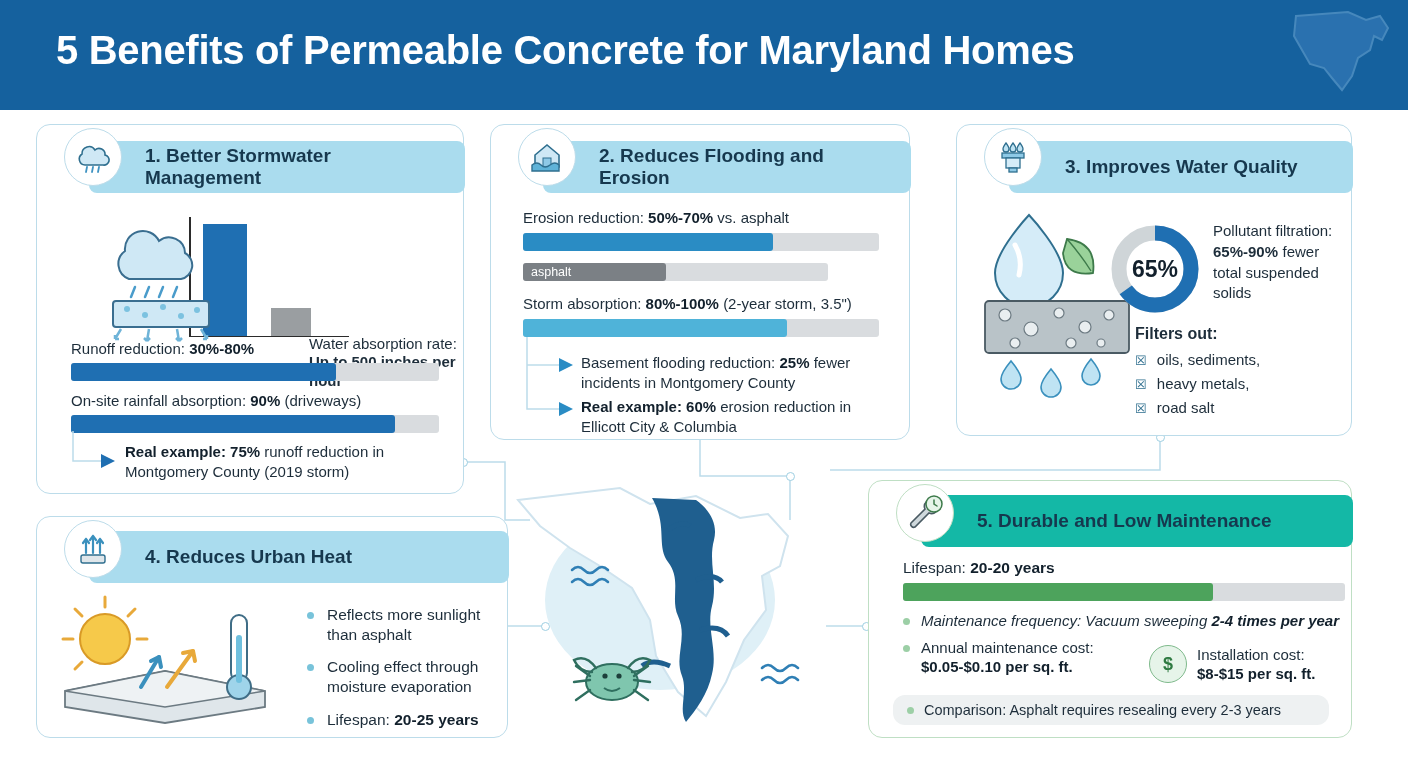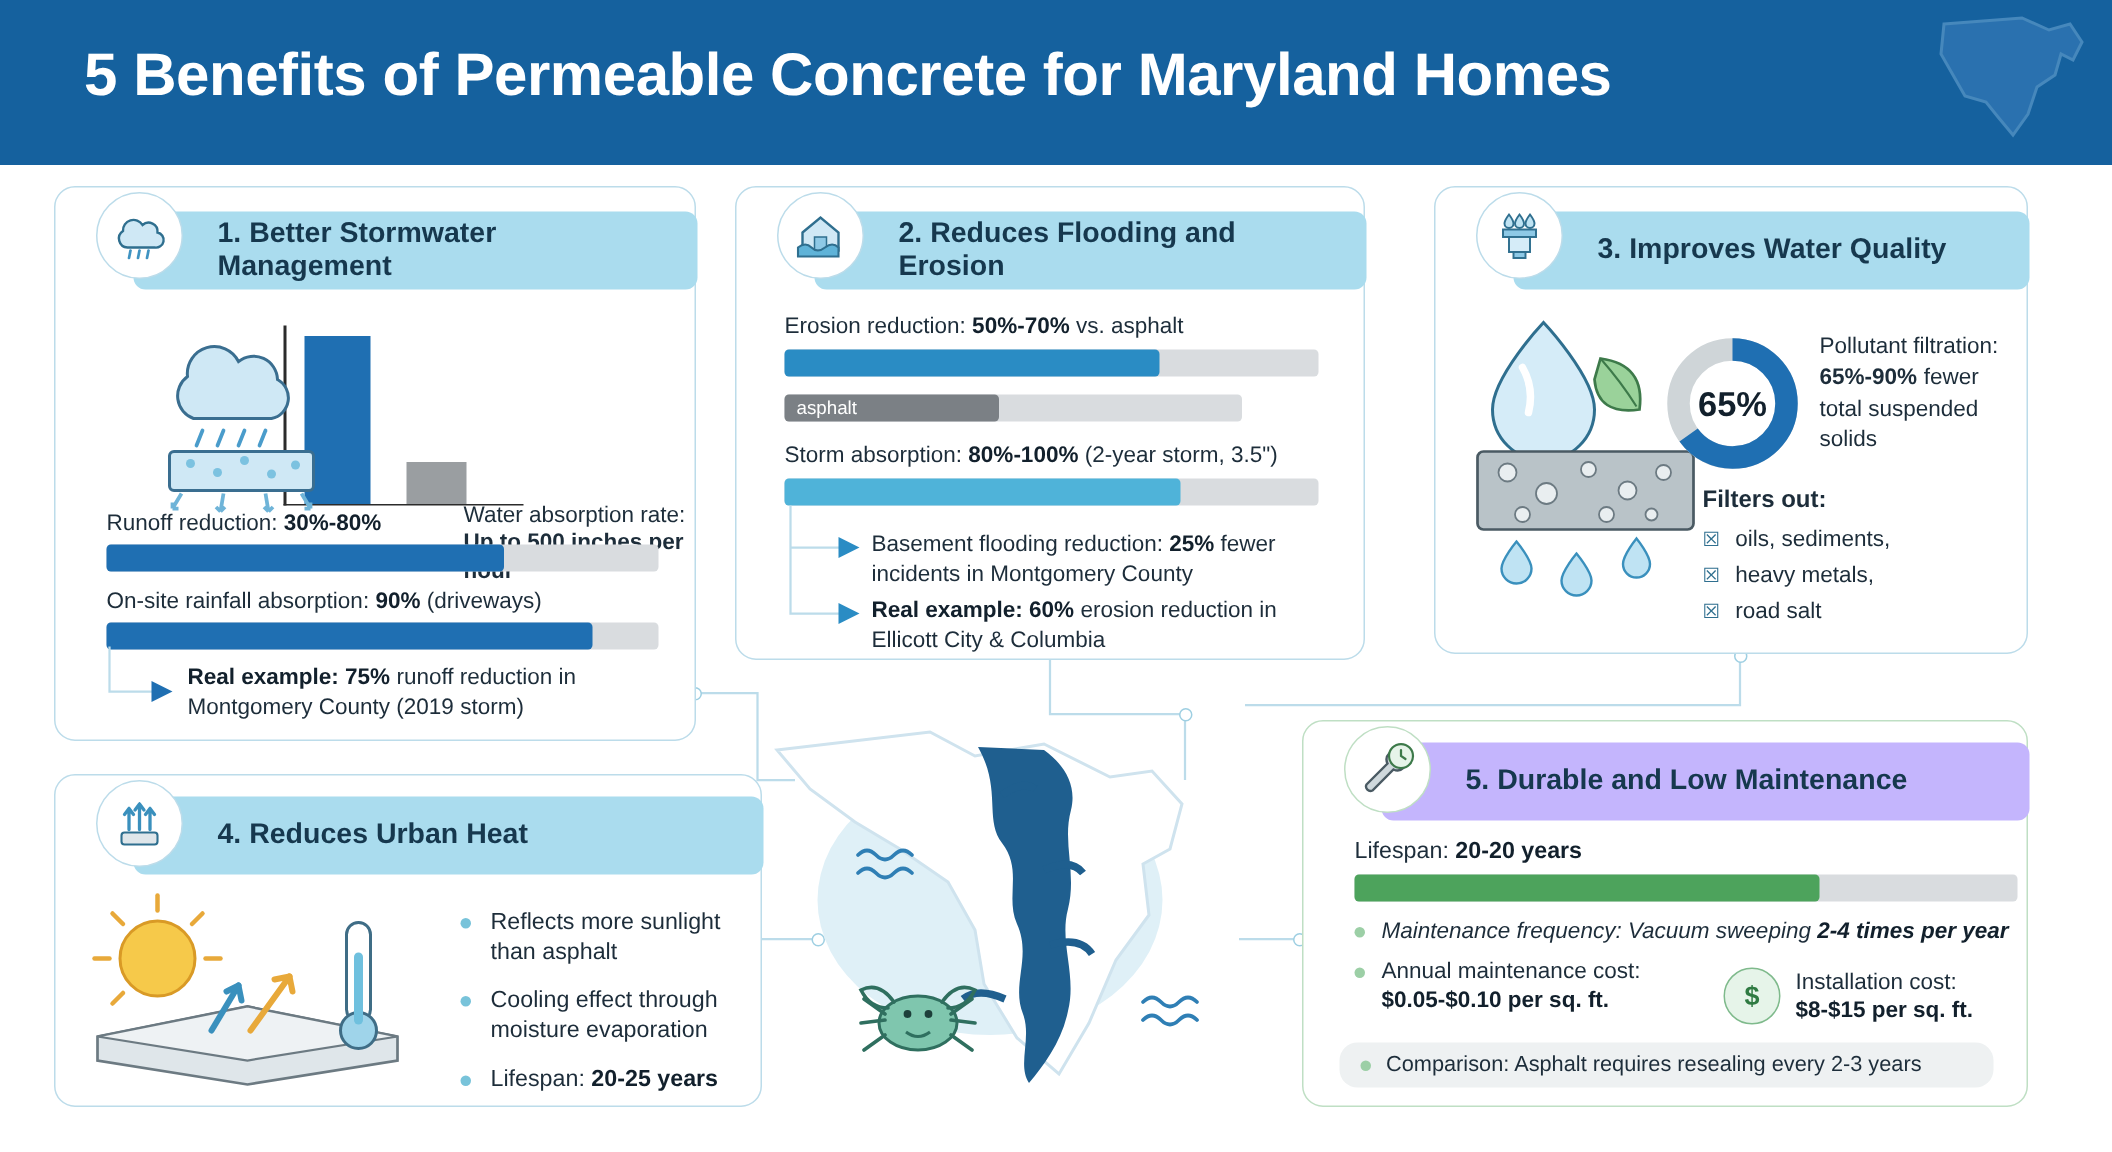--- a/index.html
+++ b/index.html
@@ -39,21 +39,21 @@
   .card.green { border-color: #bfdfc4; }
 
   .card-title-bar {
     position: absolute;
     height: 52px;
     border-radius: 8px;
     background: #aadcee;
     display: flex; align-items: center;
     padding-left: 56px; padding-right: 14px;
   }
-  .card-title-bar.green { background: #c4b5fd; }
+  .card-title-bar.green { background: #14b8a6; }
   .card-title {
     font-size: 19px; font-weight: bold; color: #16384e;
     line-height: 1.15;
   }
 
   .badge {
     position: absolute;
     width: 58px; height: 58px; border-radius: 50%;
     background: #ffffff;
     border: 1.5px solid #bcdcea;

